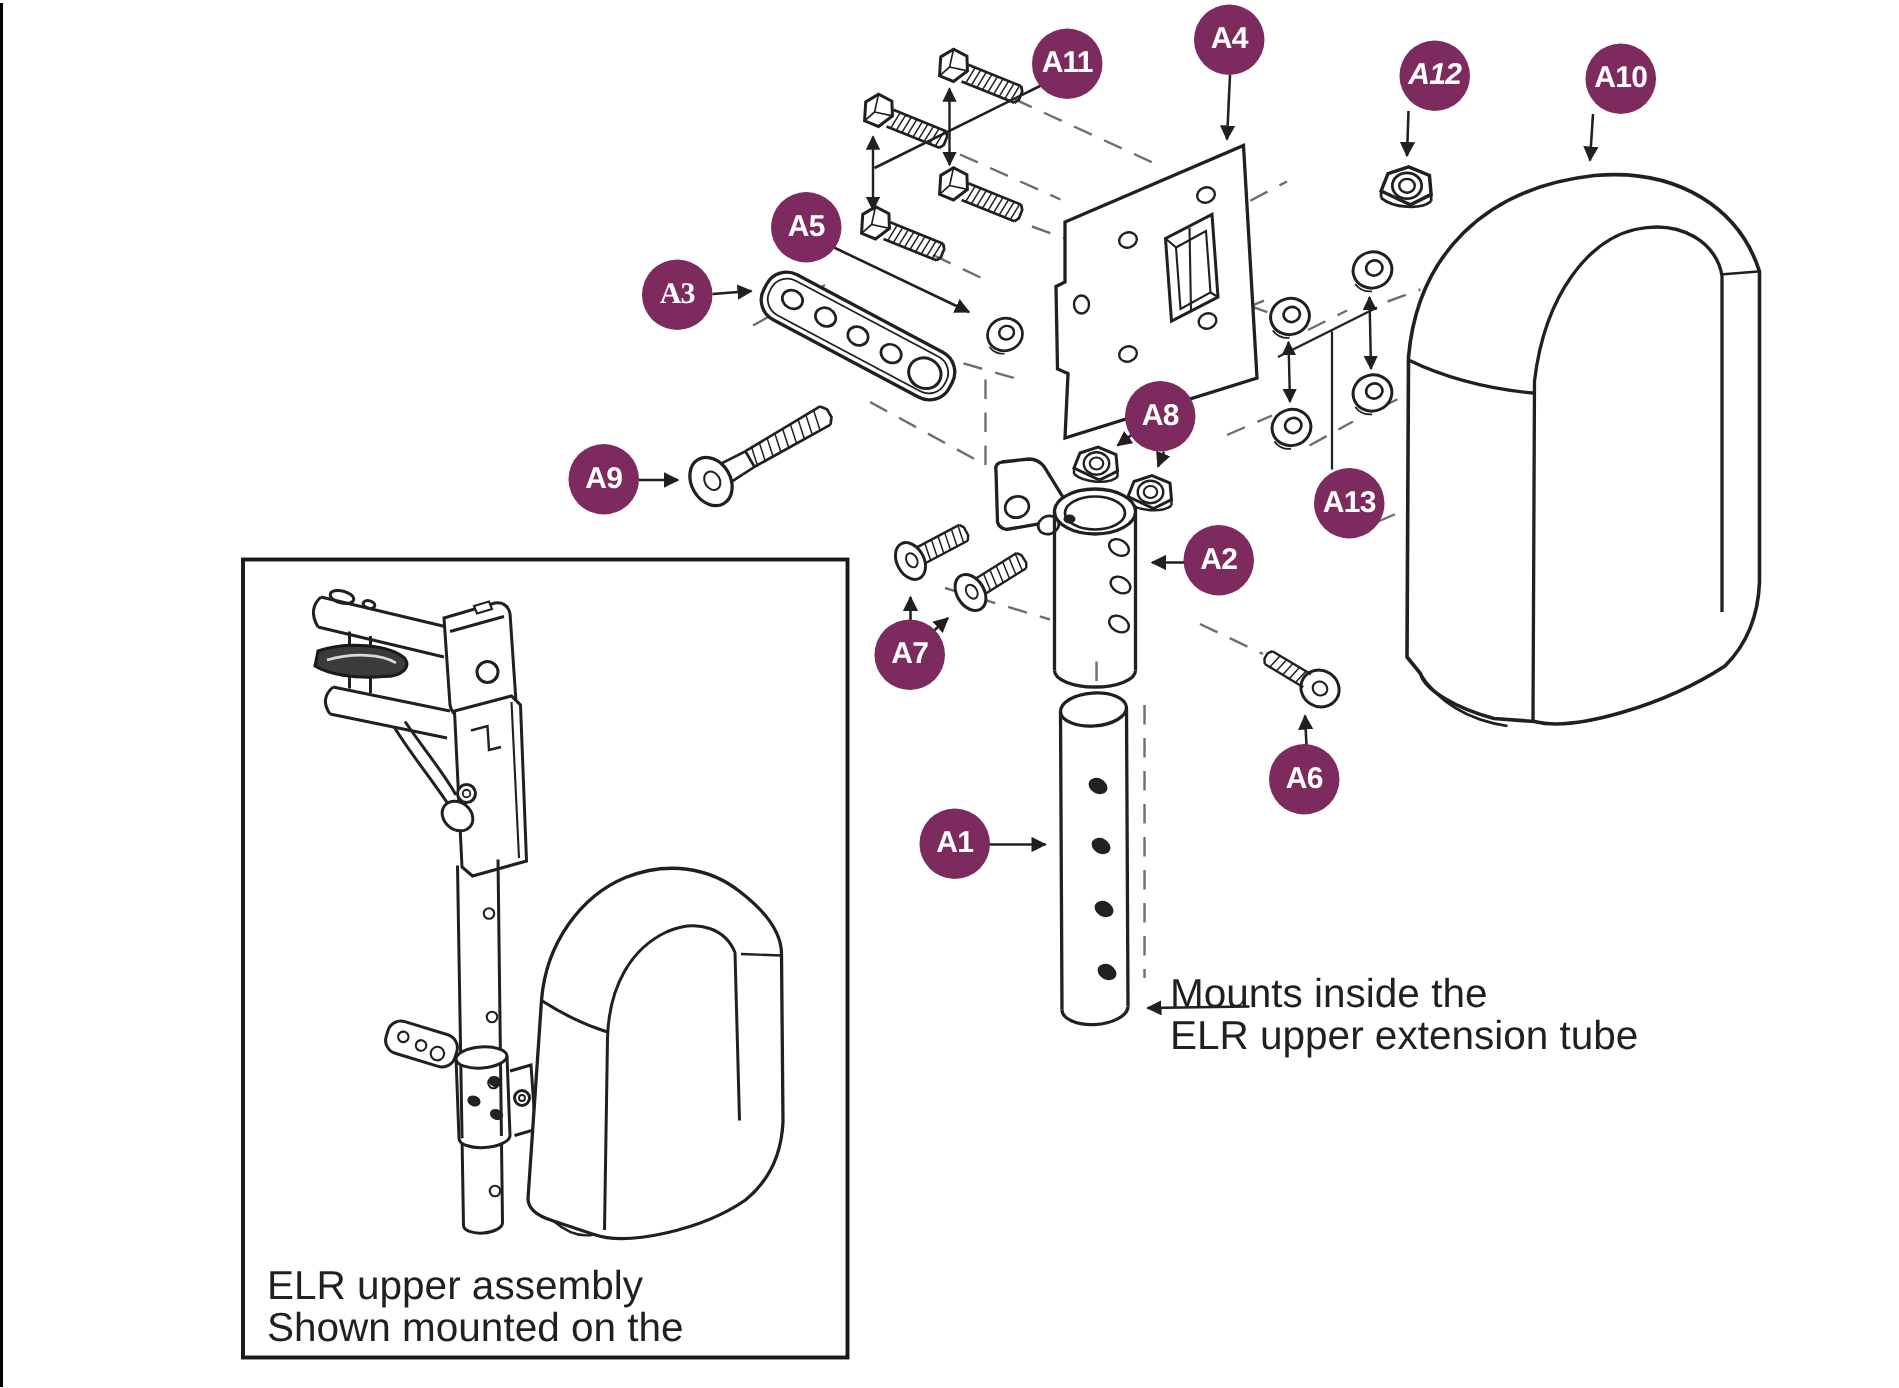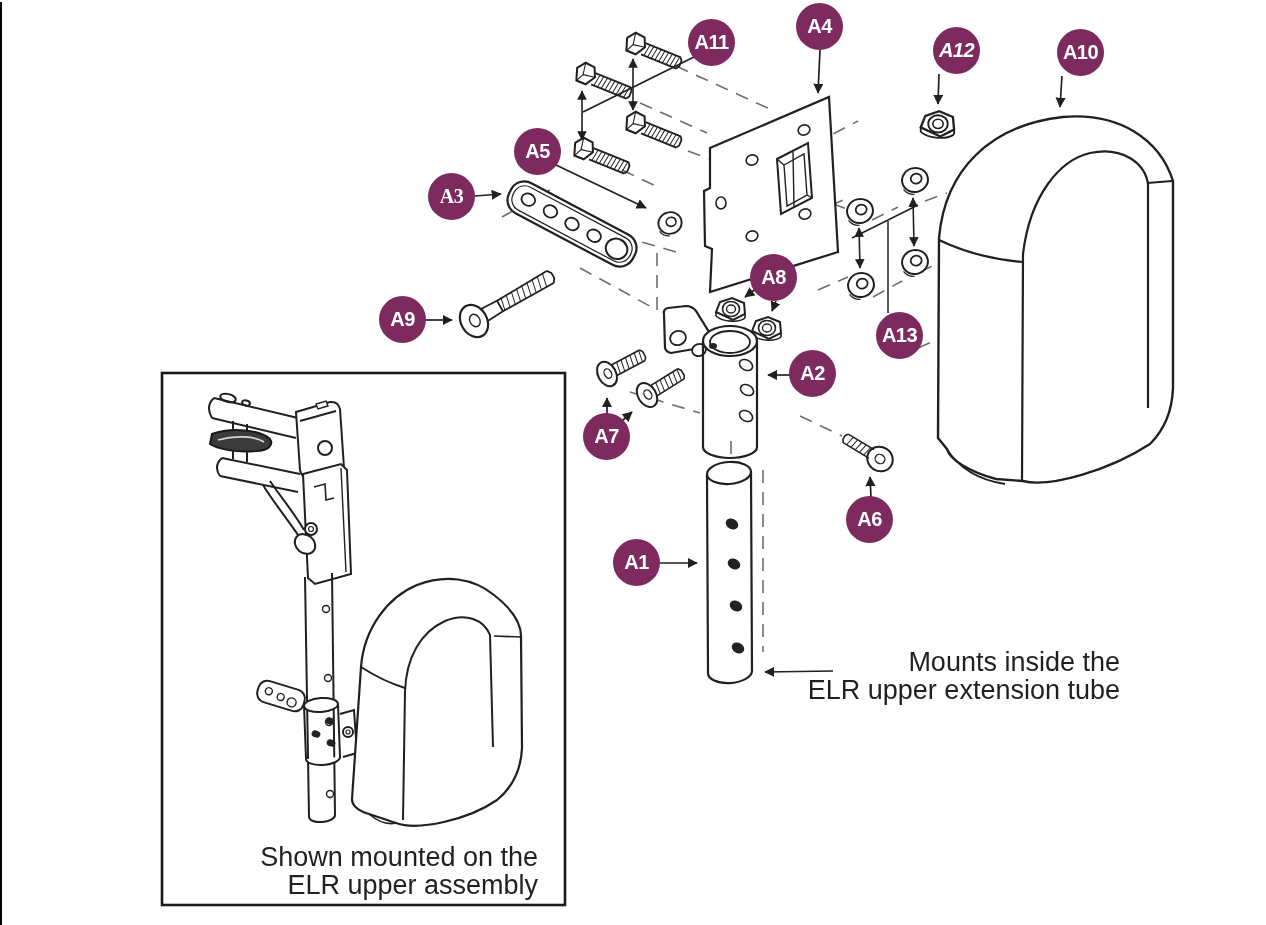--- a/index.html
+++ b/index.html
@@ -14,21 +14,21 @@
   }
   .stage svg{position:absolute;left:0;top:0;}
   .callout{
     position:absolute;width:47px;height:47px;border-radius:50%;
     background:var(--callout-bg);color:var(--callout-fg);
     display:flex;align-items:center;justify-content:center;
     font-weight:bold;font-size:20px;letter-spacing:-0.5px;
     font-family:"Liberation Sans", sans-serif;
   }
   .note{
-    position:absolute;text-align:right;color:var(--ink);
+    position:absolute;text-align:left;color:var(--ink);
     font-size:27px;line-height:28px;white-space:nowrap;
   }
   .edge-line{position:absolute;left:0;top:2px;width:2px;height:923px;background:#000;}
 </style>
 </head>
 <body>
 
 <div class="stage">
   <div class="edge-line"></div>
 
@@ -306,16 +306,16 @@
   <div class="callout" style="left:864px;top:312px;margin-left:12px;">
       <span>A13</span>
     </div>
 
   <div class="note" style="left:780px;top:648px;width:340px;">
     <div>Mounts inside the</div>
     <div>ELR upper extension tube</div>
   </div>
 
   <div class="note" style="left:178px;top:843px;width:360px;">
+    <div>ELR upper assembly</div>
     <div>Shown mounted on the</div>
-    <div>ELR upper assembly</div>
   </div>
 </div>
 
 </body></html>

